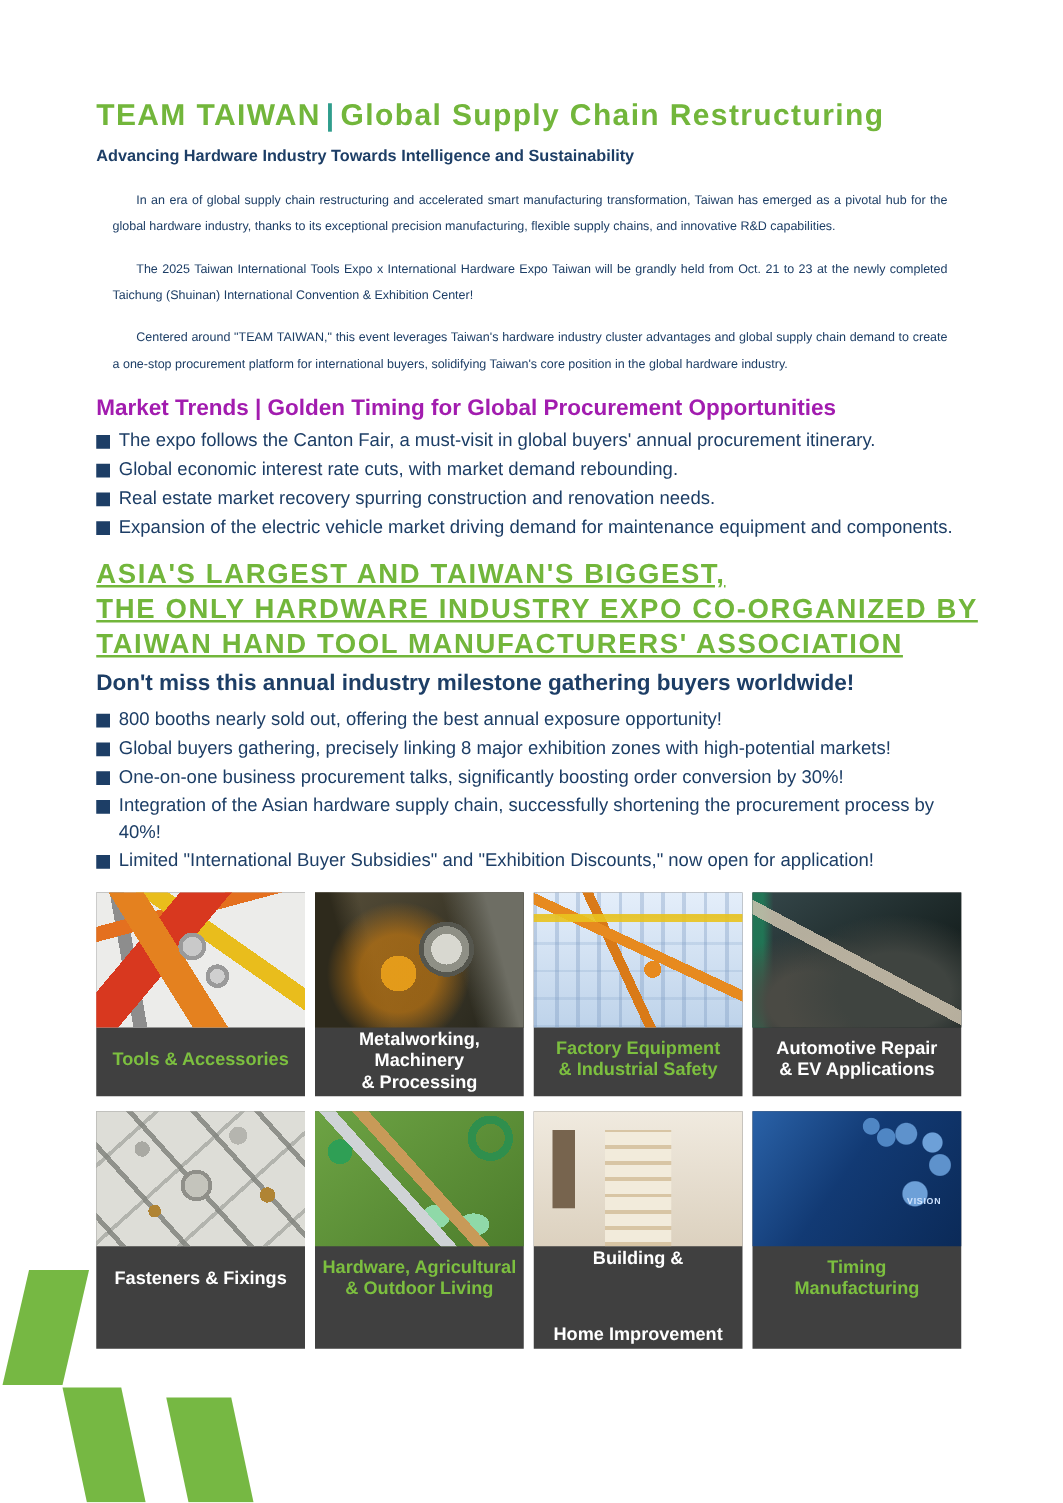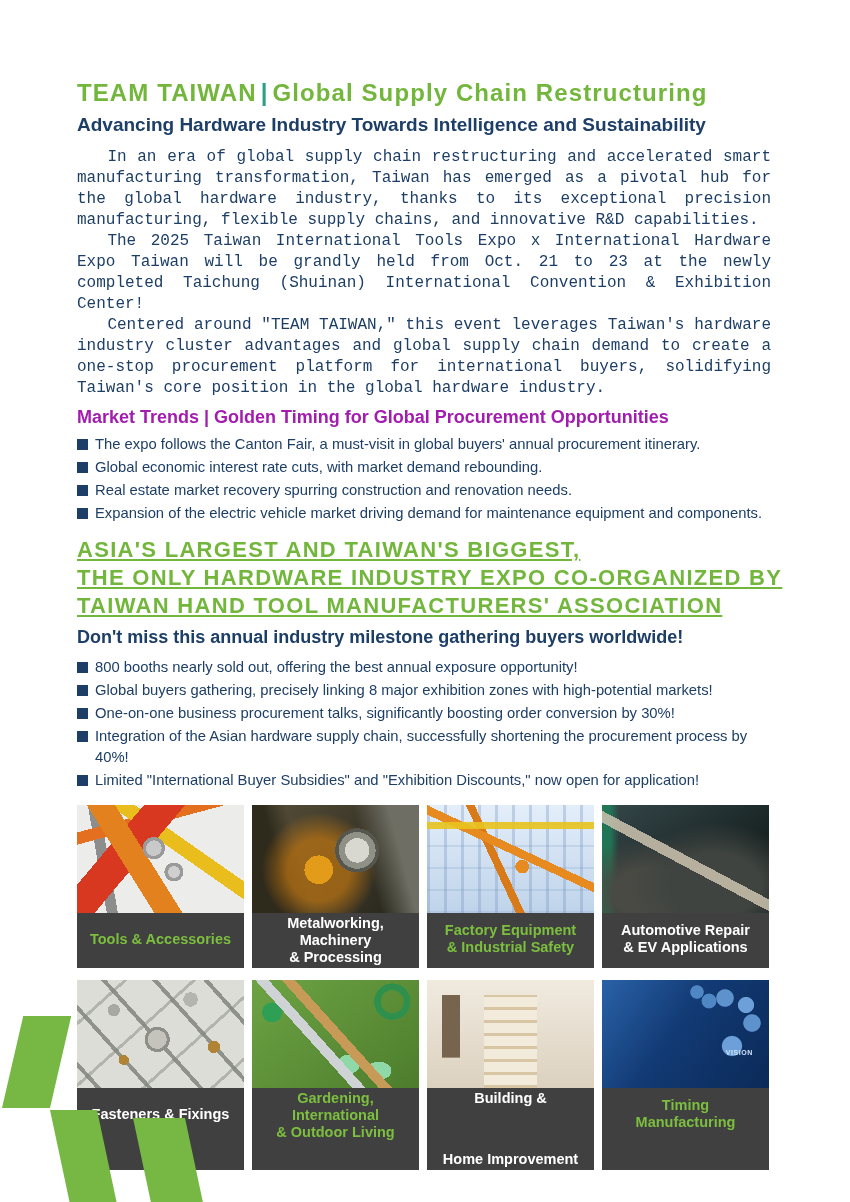--- a/index.html
+++ b/index.html
@@ -4,23 +4,23 @@
 <style>
   html,body{margin:0;padding:0;background:#ffffff;}
   .page{
     position:relative;width:848px;height:1202px;background:#fff;overflow:hidden;
     font-family:"Liberation Sans", sans-serif;color:#1d3e66;
   }
   .content{position:relative;width:694px;margin:0 auto;padding-top:80px;}
   
   .main-title{font-size:24px;font-weight:bold;letter-spacing:1.1px;line-height:26px;margin-bottom:7px;color:#72b63b;white-space:nowrap;}
   .main-title .pipe{color:#2f9d8c;padding:0 4px;}
-  .subtitle{font-size:19px;font-weight:bold;line-height:24px;margin-bottom:10px;color:#1d3e66;}
-  
-  .intro p{margin:0;font-size:16px;line-height:21px;text-align:justify;text-indent:1.9em;font-family:Liberation Mono, monospace;}
+  .subtitle{font-size:13px;font-weight:bold;line-height:24px;margin-bottom:10px;color:#1d3e66;}
+  
+  .intro p{margin:13px;font-size:10px;line-height:21px;text-align:justify;text-indent:1.9em;}
   .section-heading{font-size:18px;font-weight:bold;line-height:23px;margin:7px 0 5px 0;color:#a21caf;}
   
   ul.bullets{list-style:none;margin:0 0 12px 0;padding:0;}
   ul.bullets li{display:flex;align-items:flex-start;font-size:14.8px;line-height:21px;margin:0 0 2px 0;}
   .bullet-marker{flex:0 0 auto;width:11px;height:11px;background:#1d3e66;margin:5px 7px 0 0;}
   .bullet-text{flex:1 1 auto;}
   
   .expo-heading{margin:12px 0 6px 0;}
   .expo-heading div{font-size:22px;font-weight:bold;letter-spacing:1.3px;line-height:28px;color:#72b63b;white-space:nowrap;text-decoration:underline;}
   .milestone{font-size:18px;font-weight:bold;line-height:23px;margin:0 0 8px 0;color:#1d3e66;}
@@ -228,21 +228,21 @@
             <span>Fasteners &amp; Fixings</span>
 
           </div>
         </div>
 
         <div class="card">
           <div class="photo img-garden">
             
           </div>
           <div class="caption" style="color: rgb(124, 191, 63);">
-            <span>Gardening, International</span>
+            <span>Hardware, Agricultural</span>
             <span>&amp; Outdoor Living</span>
           </div>
         </div>
 
         <div class="card">
           <div class="photo img-building">
             
           </div>
           <div class="caption" style="color: rgb(255, 255, 255); gap: 44px;">
             <span>Building &amp;</span>

